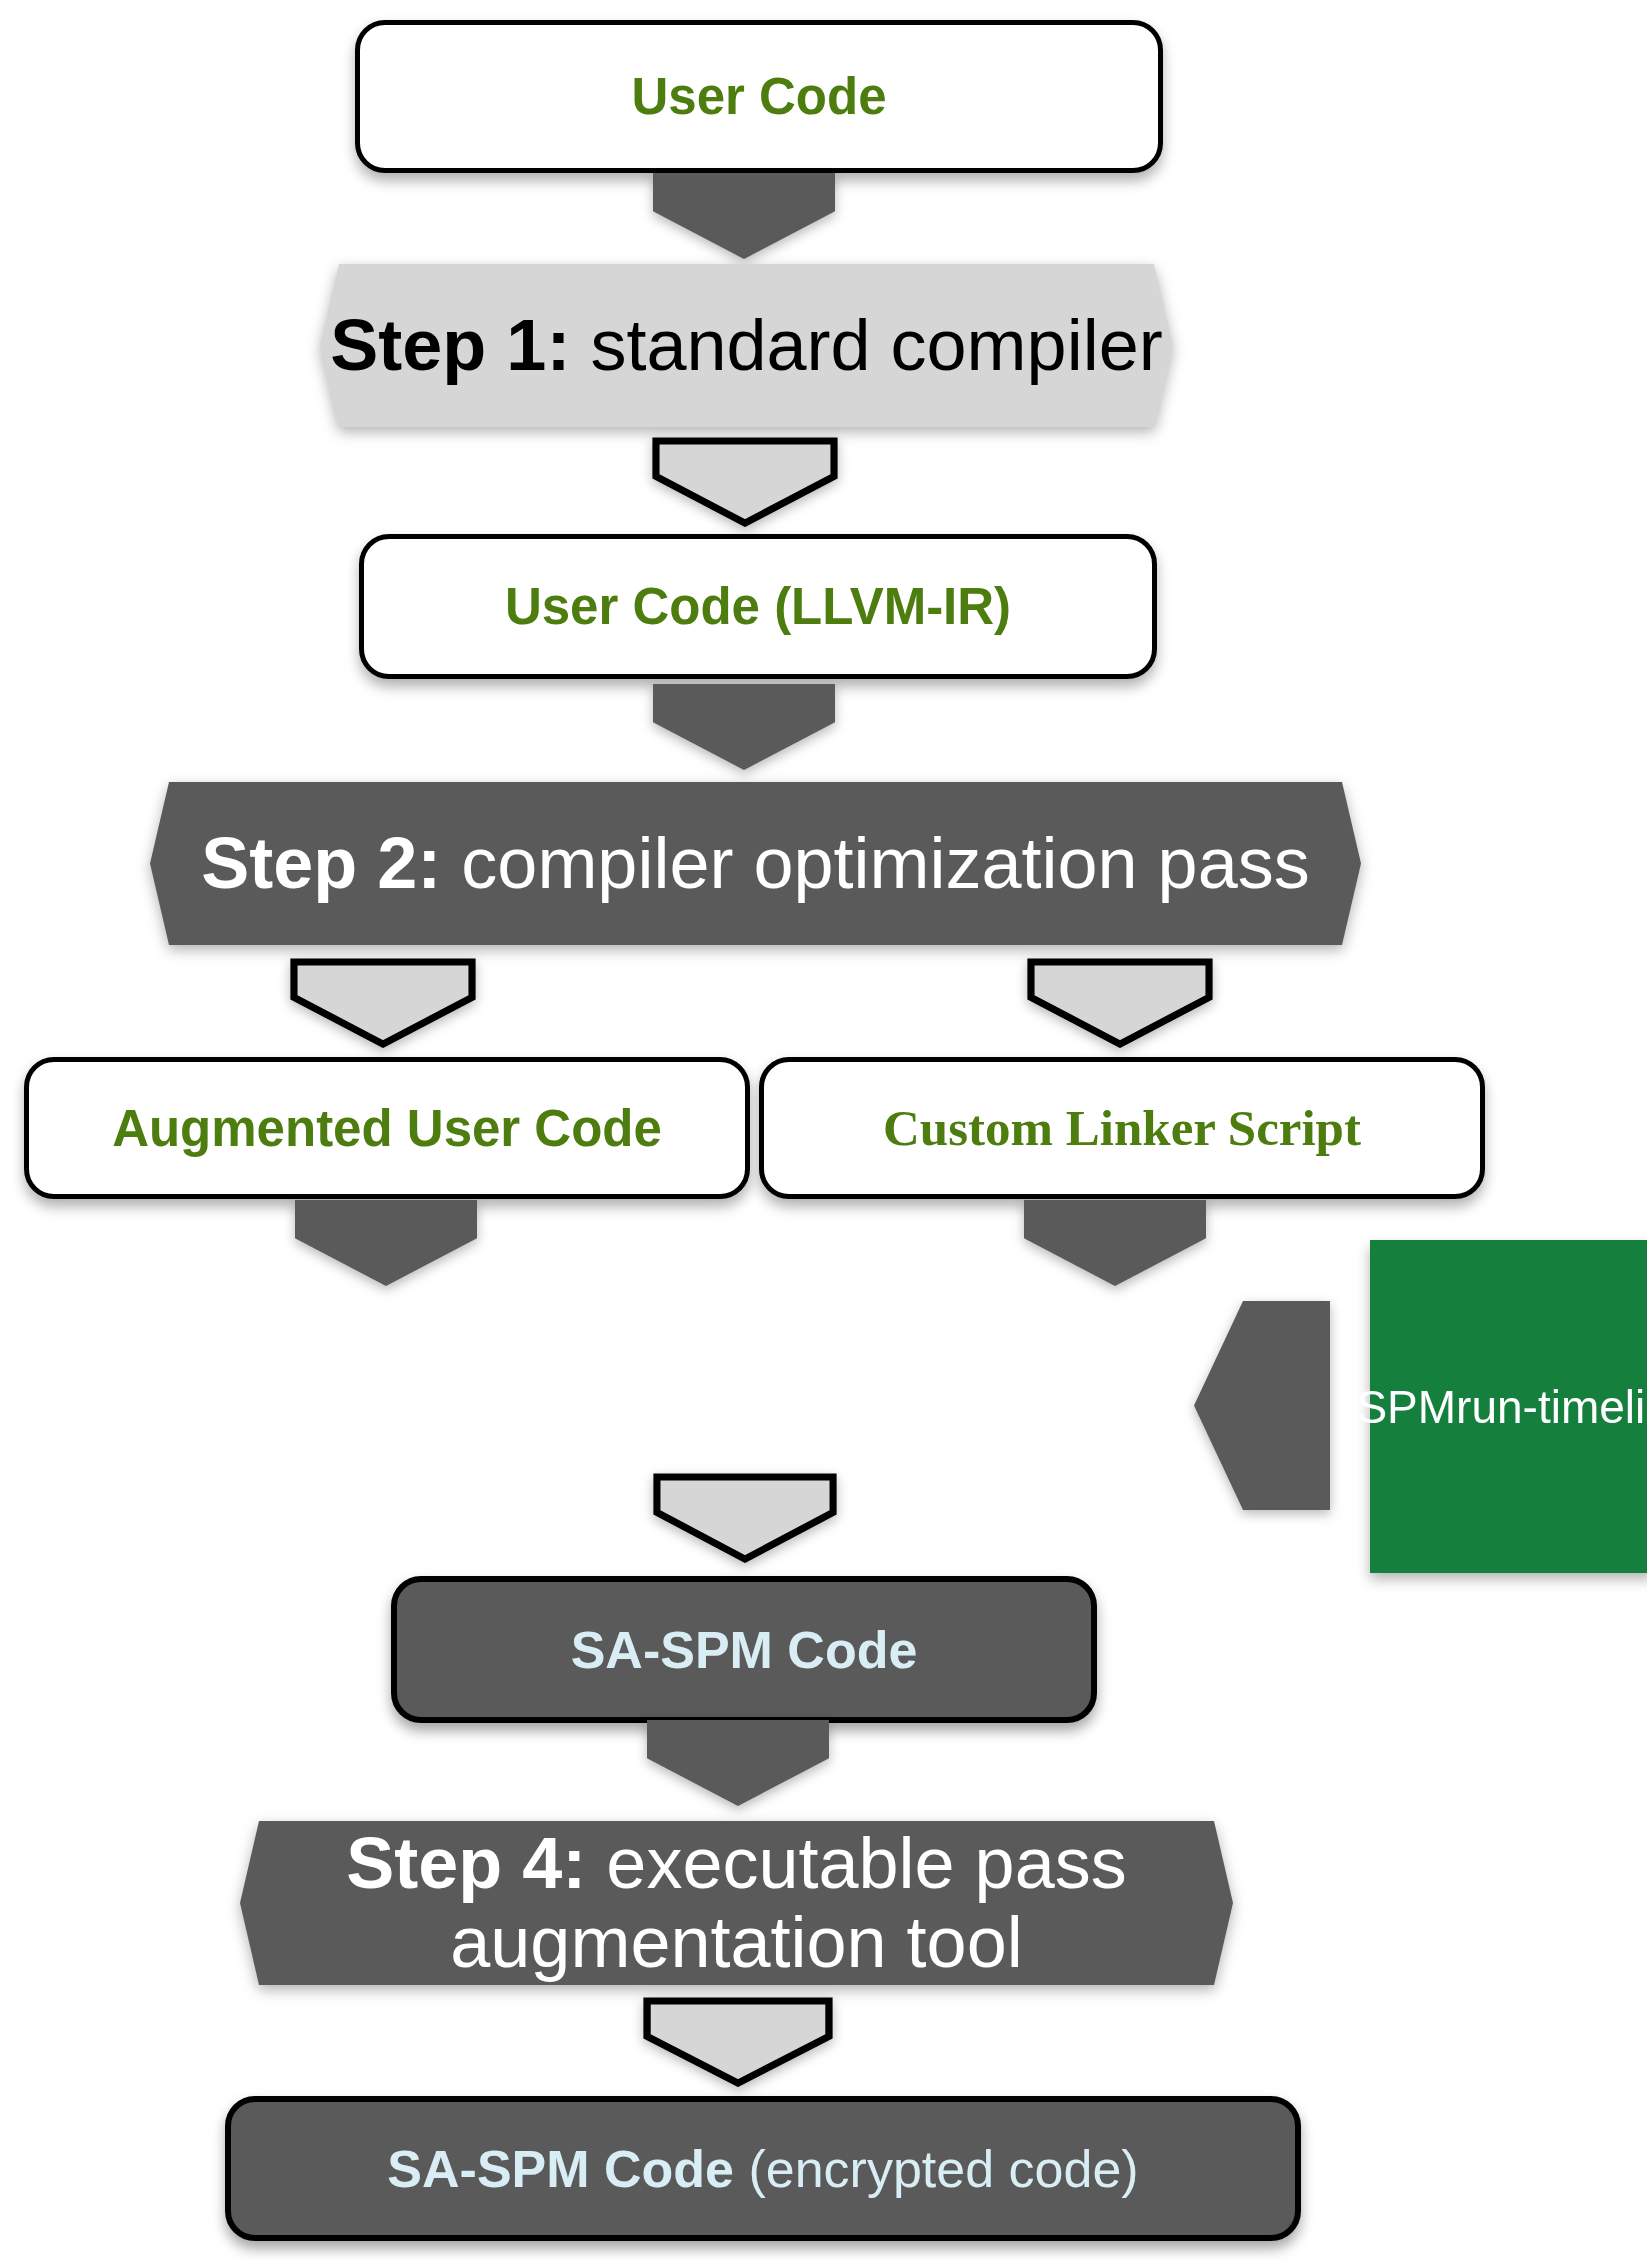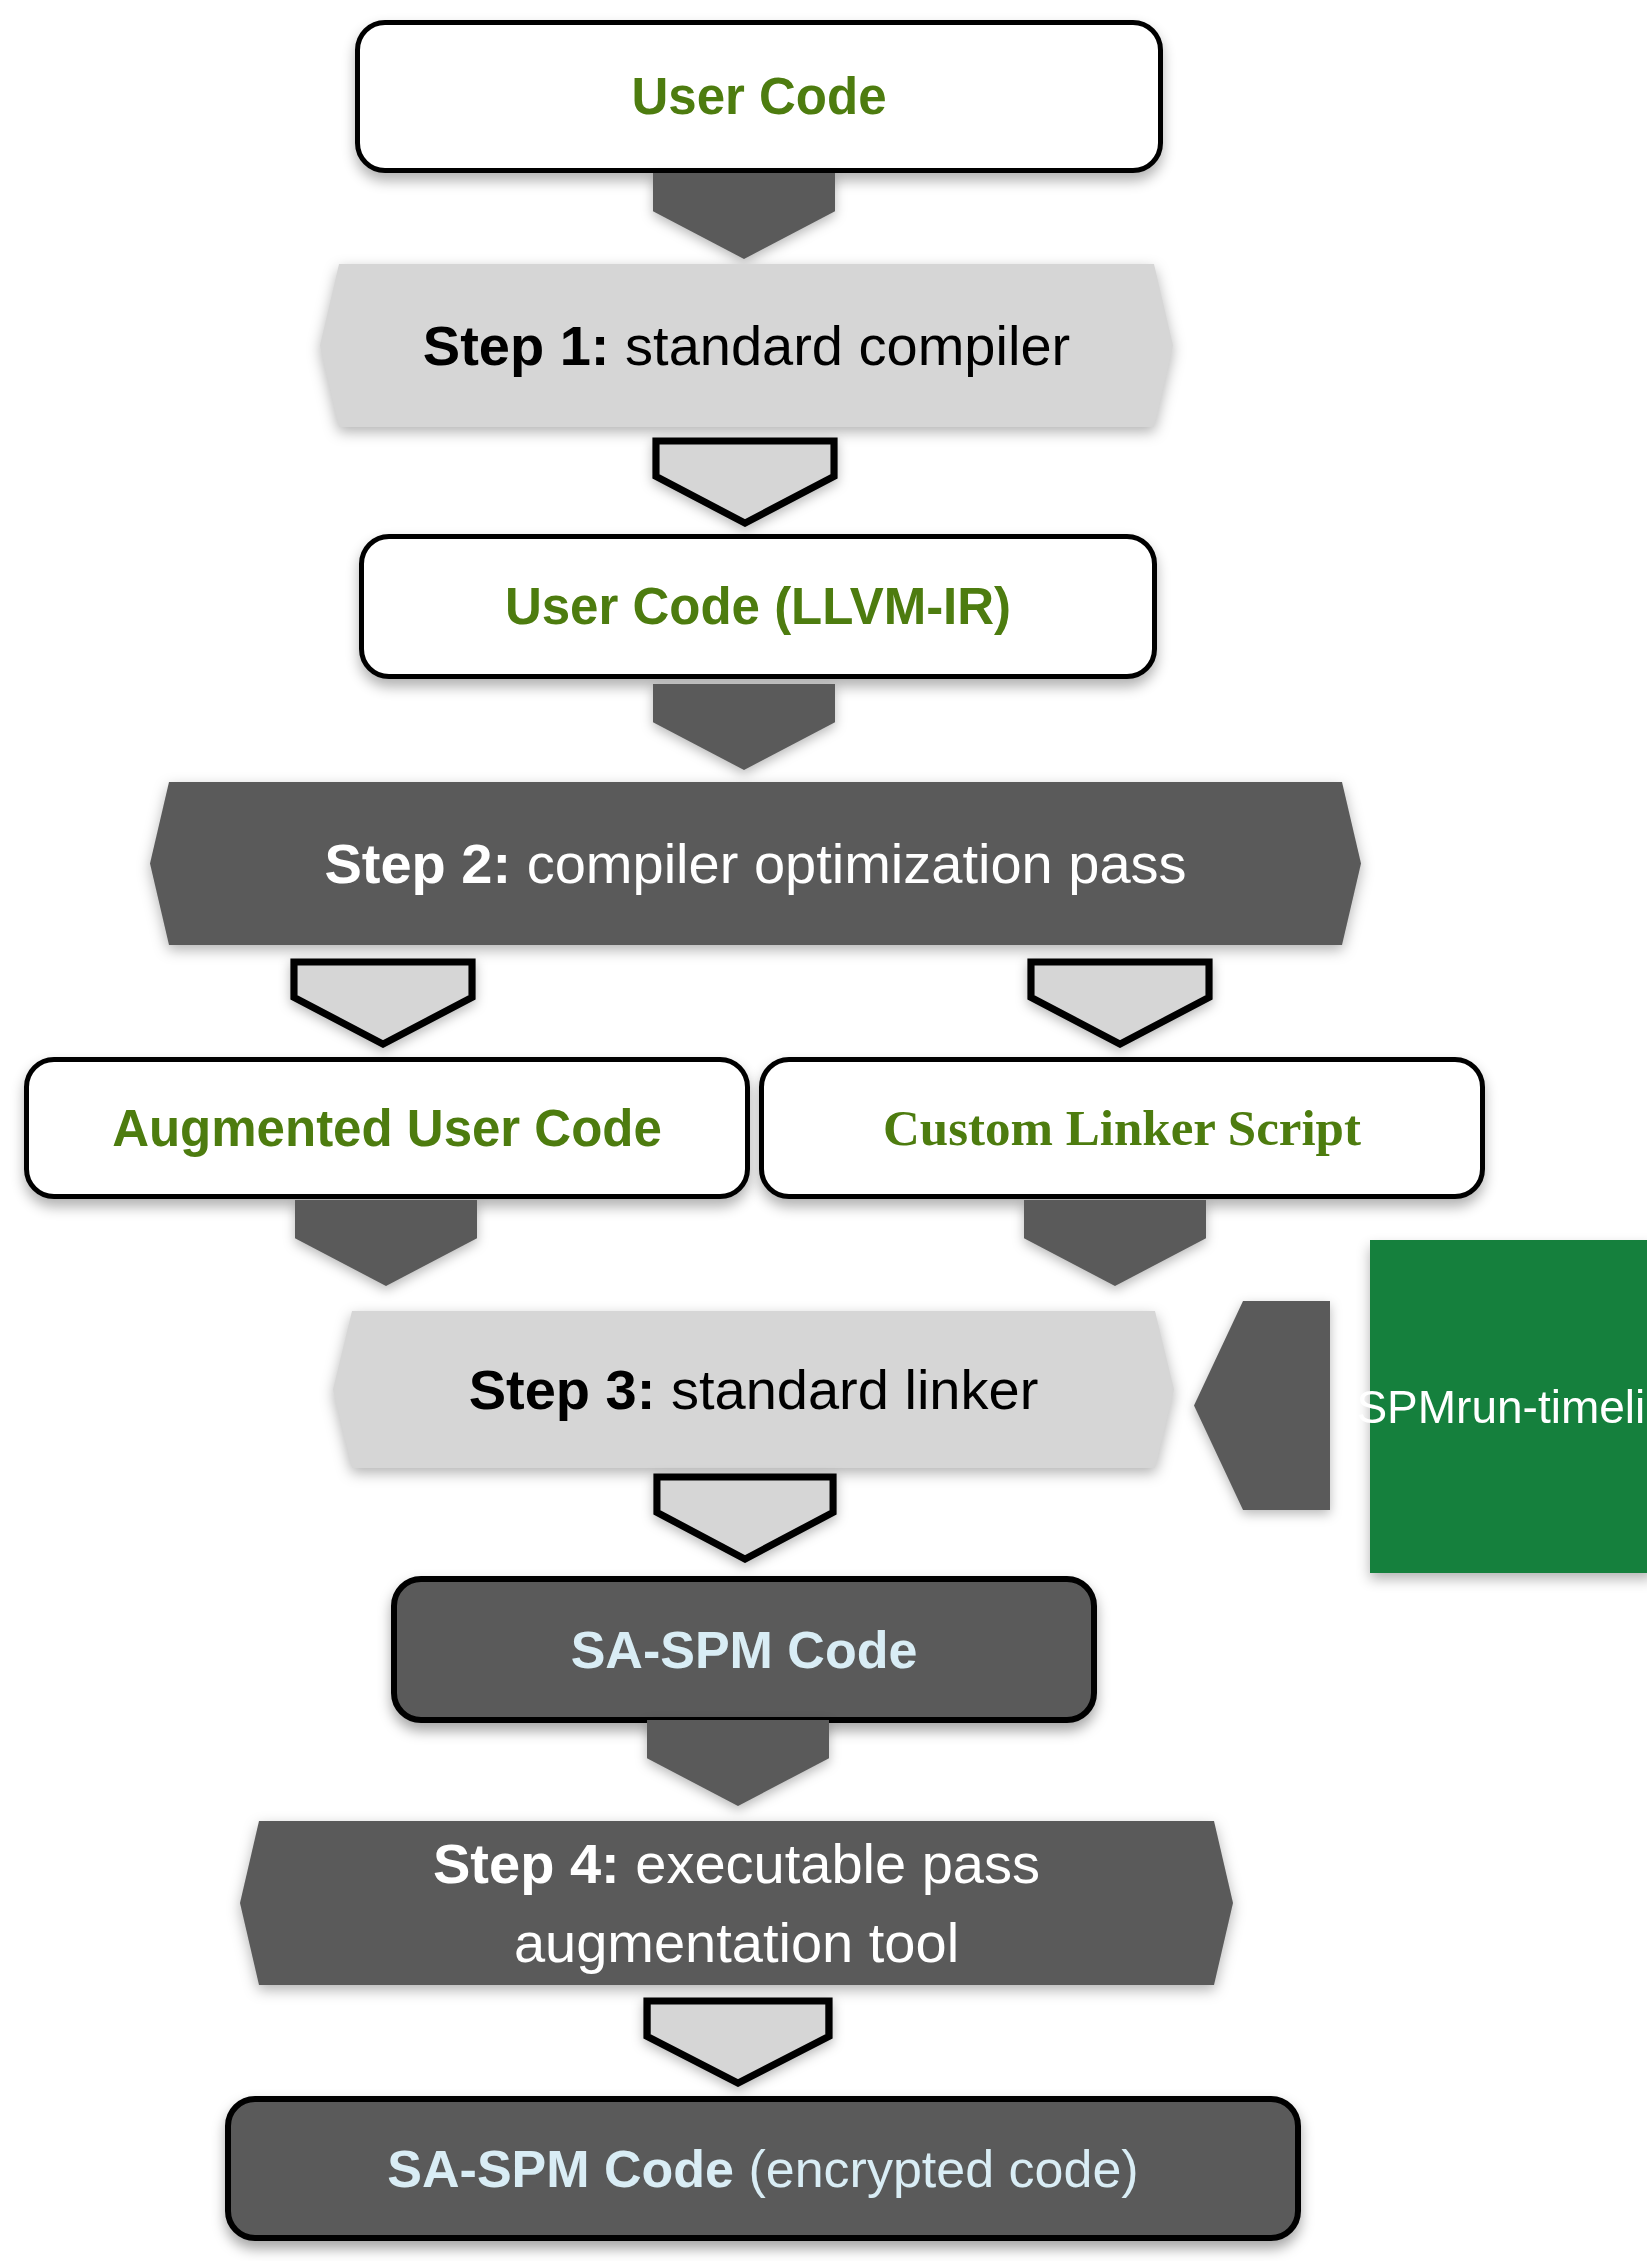--- a/index.html
+++ b/index.html
@@ -55,21 +55,21 @@
   .hex{
     width:100%; height:100%;
     clip-path:polygon(19px 0%, calc(100% - 19px) 0%, 100% 50%,
                       calc(100% - 19px) 100%, 19px 100%, 0% 50%);
     display:flex; flex-direction:column;
     align-items:center; justify-content:center;
     text-align:center;
   }
   .hex.light{ background:#d6d6d6; color:#000000; }
   .hex.dark{  background:#5a5a5a; color:#ffffff; }
-  .hex .line{ font-size:56px; line-height:79px; white-space:nowrap; }
+  .hex .line{ font-size:72px; line-height:79px; white-space:nowrap; }
   .hex .b{ font-weight:bold; }
 
   
   .spmbox{
     background:#15803d;
     box-shadow:0 7.1px 12.7px rgba(0,0,0,0.30);
     display:flex; 
     align-items:center; justify-content:center;
     text-align:center;
     padding-left:17px;
@@ -153,25 +153,20 @@
       <polygon points="0,0 230,0 230,48 115,108 0,48" fill="#5a5a5a"></polygon>
     </svg>
   </div>
 
   <div class="abs arrow" style="left:1024px; top:1200px; width:182px; height:86px;">
     <svg viewBox="0 0 230 108" preserveAspectRatio="none">
       <polygon points="0,0 230,0 230,48 115,108 0,48" fill="#5a5a5a"></polygon>
     </svg>
   </div>
 
-  <div class="abs hexwrap" style="left:333px; top:1311px; width:841px; height:157px;">
-    <div class="hex light">
-      <div class="line"><span class="b">Step 3:</span><span> standard linker</span></div>
-    </div>
-  </div>
 
   <div class="abs arrow" style="left:1194px; top:1301px; width:136px; height:209px;">
     <svg viewBox="0 0 172 264" preserveAspectRatio="none">
       <polygon points="62,0 172,0 172,264 62,264 0,132" fill="#5a5a5a"></polygon>
     </svg>
   </div>
 
   <div class="abs spmbox" style="left:1370px; top:1240px; width:266px; height:333px;">
     <div class="line">SPM</div>
     <div class="line">run-time</div>

